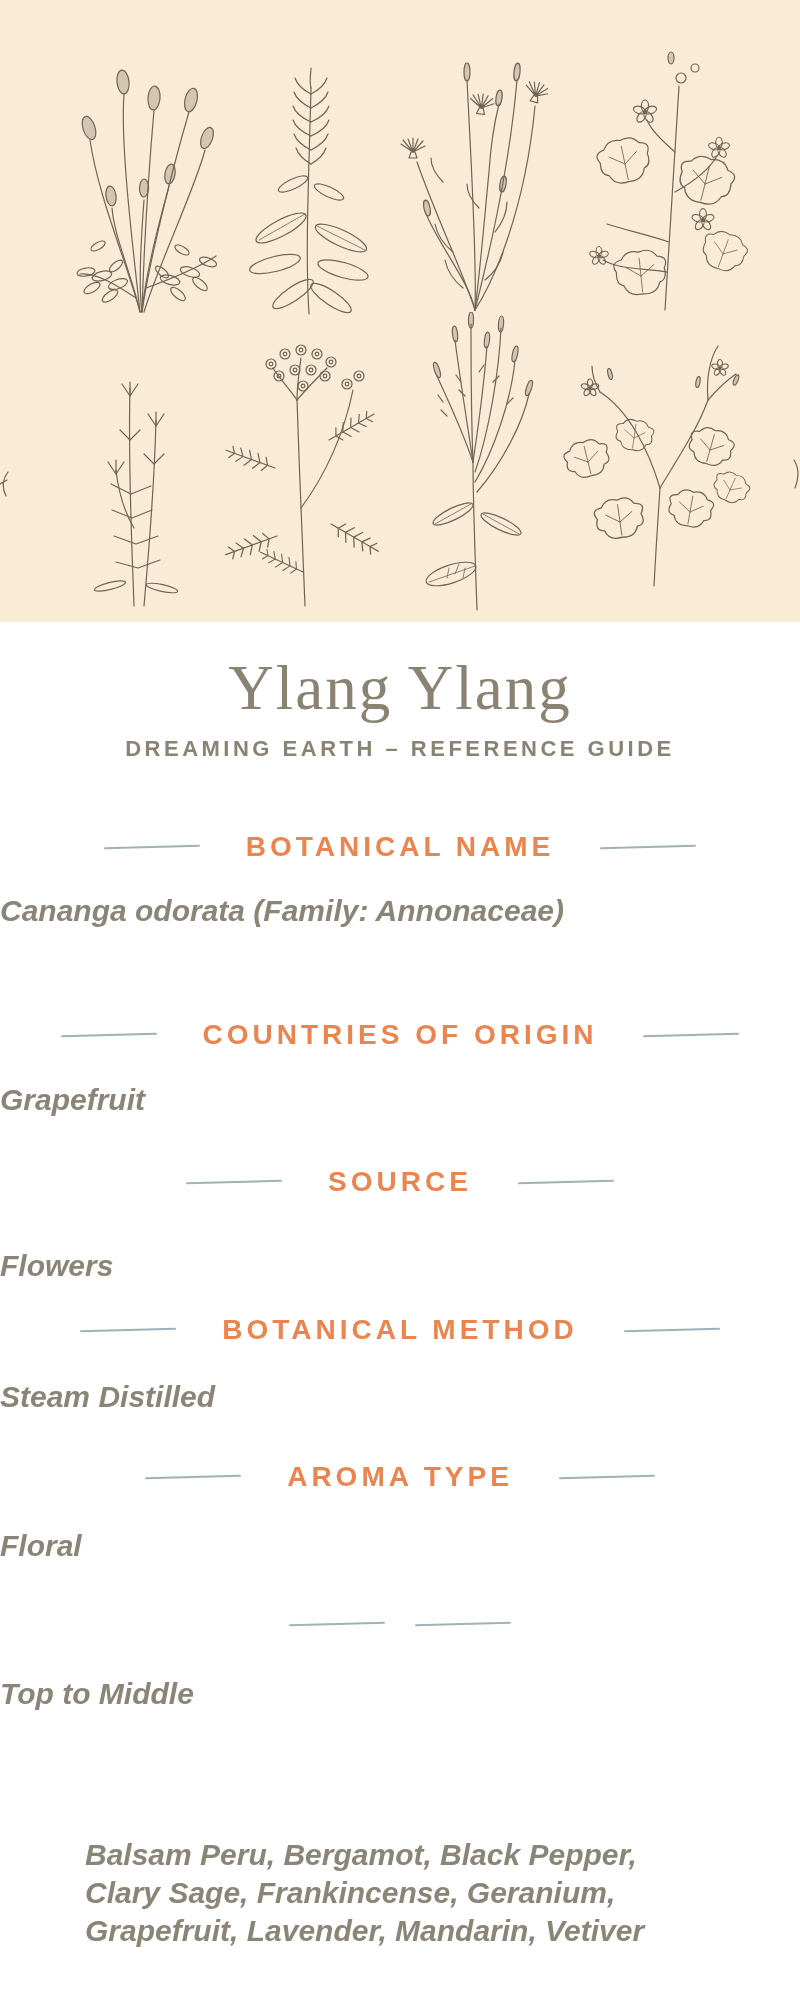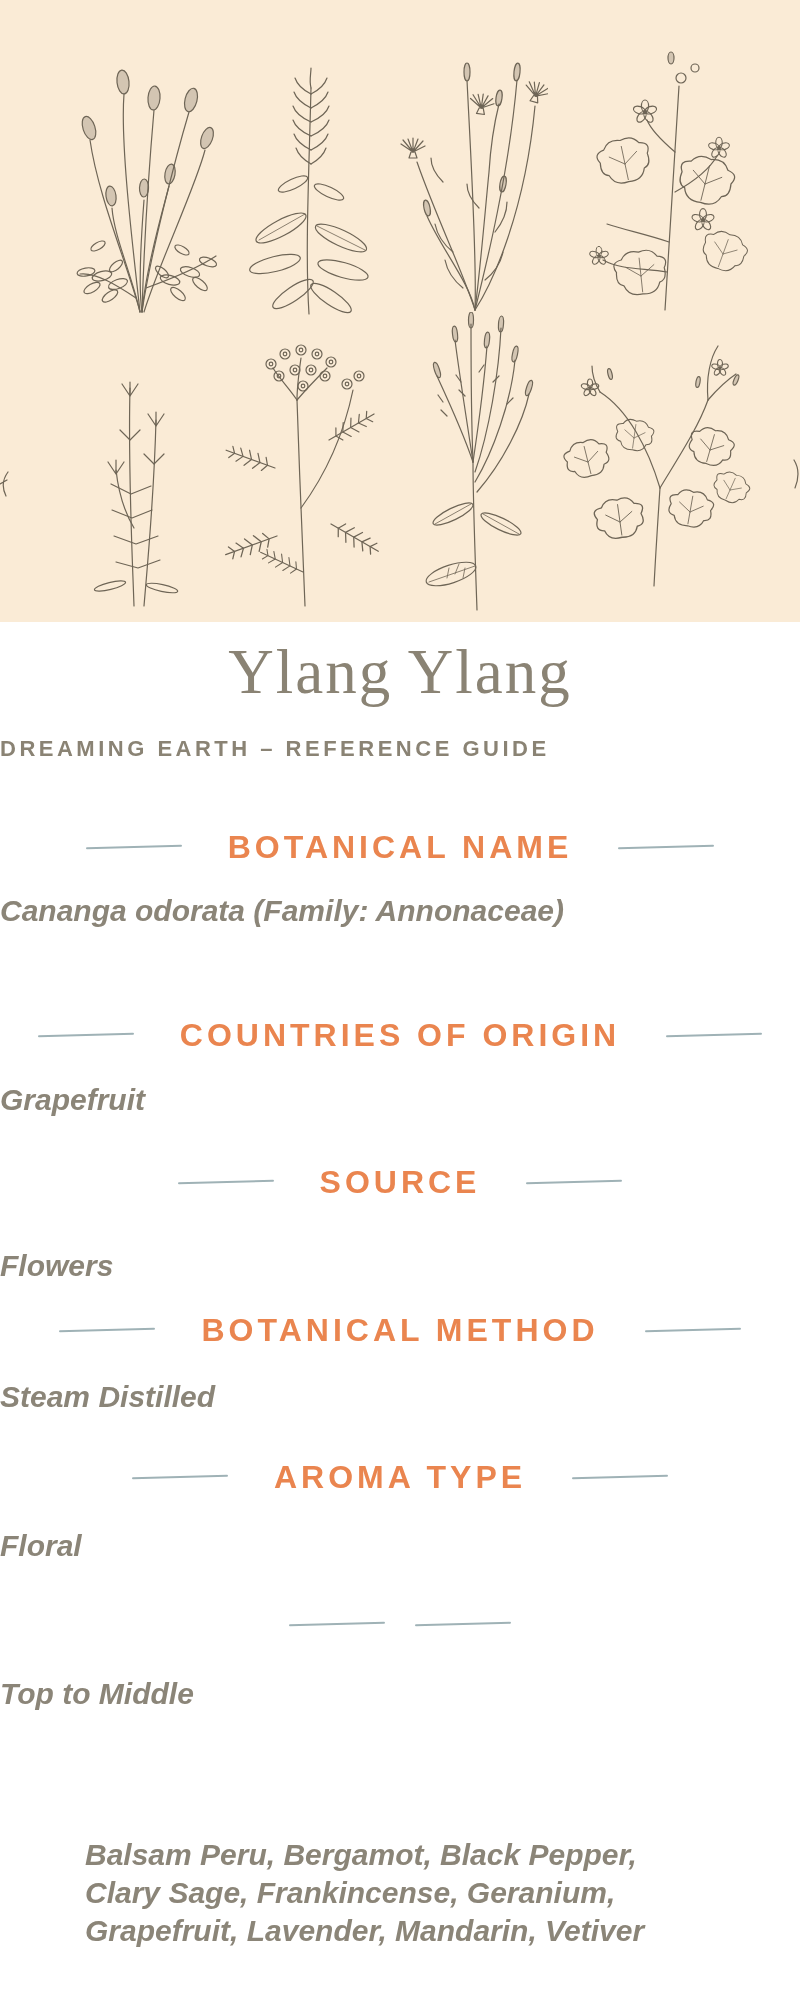--- a/index.html
+++ b/index.html
@@ -20,41 +20,41 @@
   .plant{position:absolute;}
   .plant path,.plant ellipse,.plant circle,.plant line{
     stroke:var(--illustration-stroke);fill:none;stroke-width:1.2;
     stroke-linecap:round;stroke-linejoin:round;
   }
   .plant .soft{fill:var(--illustration-stroke);fill-opacity:.28;}
   .plant .vein{stroke-width:.8;}
 
   
   .title{
-    position:absolute;top:636px;left:0;right:0;margin:0;
+    position:absolute;top:636px;left:0;right:0;margin:16px;
     text-align:center;font-family:"Liberation Serif",serif;font-weight:400;
     font-size:63px;line-height:72px;letter-spacing:2px;color:var(--title-color);
   }
   .subtitle{
     position:absolute;top:736px;left:0;right:0;
-    text-align:left;font-weight:700;font-size:22px;letter-spacing:3.5px;
+    text-align:center;font-weight:700;font-size:22px;letter-spacing:3.5px;
     color:var(--title-color);
   }
 
   
   .row{
     position:absolute;left:0;right:0;height:34px;
     display:flex;align-items:center;justify-content:center;gap:30px;
   }
   .rule{
     width:96px;height:2px;background:var(--divider-color);
     transform:rotate(-1.4deg);border-radius:1px;flex:0 0 auto;
   }
   .label{
-    margin:16px;font-size:32px;font-weight:700;letter-spacing:4px;
+    margin:16px;font-size:28px;font-weight:700;letter-spacing:4px;
     color:var(--accent-orange);white-space:nowrap;
   }
   .value{
     position:absolute;left:0;right:0;margin:0;text-align:left;
     font-style:italic;font-weight:700;font-size:30px;line-height:36px;
     color:var(--value-color);
   }
   .value.blends{left:85px;right:85px;width:630px;margin:16px auto;line-height:38px;}
 </style>
 </head>

